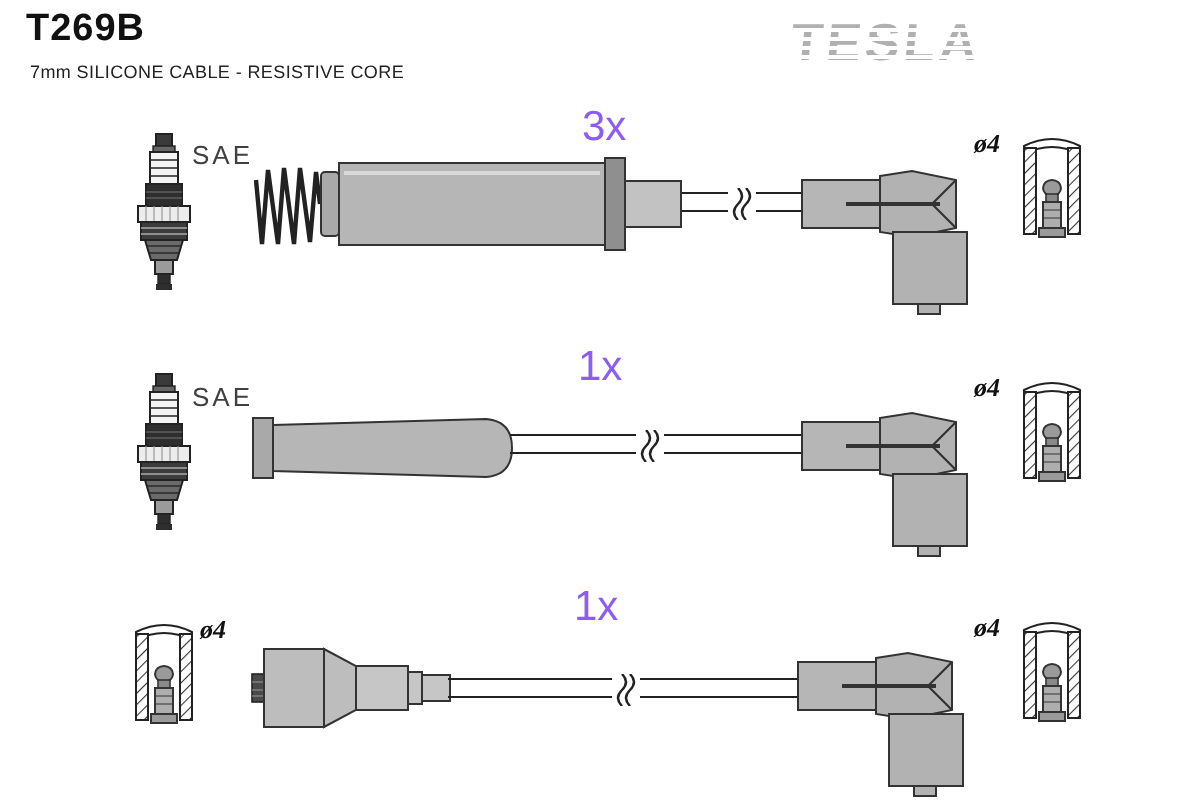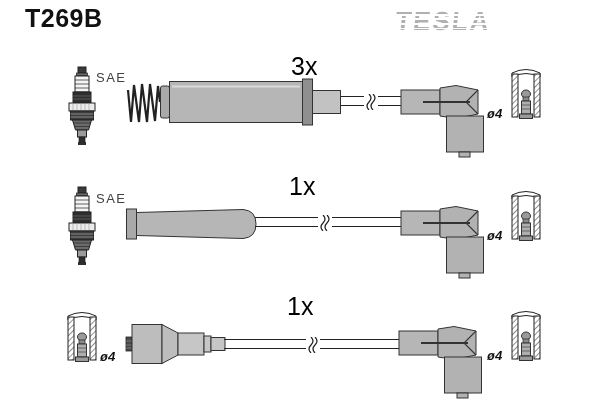--- a/index.html
+++ b/index.html
@@ -1,34 +1,34 @@
 <!DOCTYPE html>
 <html><head>
 <meta charset="utf-8">
 <style>
   html,body { margin:0; padding:0; background:#fff; }
   .stage {
     position:relative; width:600px; height:400px; background:#fff;
     font-family:"Liberation Sans", sans-serif; color:#111; overflow:hidden;
   }
   .abs { position:absolute; }
-  .part-number { left:13px; top:4px; font-size:25px; font-weight:bold; letter-spacing:.5px;margin-left:12px; }
+  .part-number { left:13px; top:4px; font-size:19px; font-weight:bold; letter-spacing:.5px; }
   .subtitle   { left:15px; top:31px; font-size:9px; letter-spacing:.2px; color:#222; }
   .tesla-logo {
     left:397px; top:6px; font-size:26px; font-weight:900; letter-spacing:2px;
     color:#b0b0b0; transform:skewX(-6deg); transform-origin:left top;
   }
   .logo-stripes {
     left:392px; top:7px; width:112px; height:27px; pointer-events:none;
     background:repeating-linear-gradient(to bottom, rgba(255,255,255,0) 0 2.5px, #fff 2.5px 4.5px);
   }
-  .count-label { font-size:25px; color:#000000; }
+  .count-label { font-size:21px; color:#8b5cf6; }
   .sae-label   { font-size:13px; letter-spacing:1.5px; color:#404040; }
   .dia-label   { font-size:13px; font-style:italic; font-weight:bold;
-                 font-family:Liberation Mono, monospace; color:#111;margin-top:43px; }
+                 font-family:Liberation Serif, serif; color:#111; }
   .cable {
     height:8px; background:transparent;
     border-top:1.5px solid #222; border-bottom:1.5px solid #222;
   }
   .cable-break { position:absolute; top:-3px; }
   svg { display:block; }
 </style>
 </head>
 <body>
 
@@ -37,20 +37,21 @@
   <svg width="0" height="0" aria-hidden="true">
     <defs>
       <pattern id="hatch" width="4" height="4" patternUnits="userSpaceOnUse" patternTransform="rotate(45)">
         <rect width="4" height="4" fill="#fff"></rect>
         <line x1="0" y1="0" x2="0" y2="4" stroke="#333" stroke-width="1.1"></line>
       </pattern>
     </defs>
   </svg>
 
   <div class="abs part-number">T269B</div>
+  <div class="abs subtitle">7mm SILICONE CABLE - RESISTIVE CORE</div>
   <div class="abs tesla-logo">TESLA</div>
   <div class="abs logo-stripes"></div>
 
   <svg class="abs" style="left:66px; top:66px;" width="32" height="80" viewBox="0 0 32 80">
     <rect x="12" y="1" width="8" height="6" fill="#3a3a3a" stroke="#222"></rect>
     <rect x="10.5" y="7" width="11" height="3" fill="#666" stroke="#222" stroke-width=".7"></rect>
     <rect x="9" y="10" width="14" height="16" fill="#f4f4f4" stroke="#222"></rect>
     <path d="M9,14 h14 M9,18 h14 M9,22 h14" stroke="#222" stroke-width=".7"></path>
     <rect x="7" y="26" width="18" height="11" fill="#2e2e2e" stroke="#222"></rect>
     <path d="M7,30 h18 M7,33 h18" stroke="#777" stroke-width=".6"></path>

